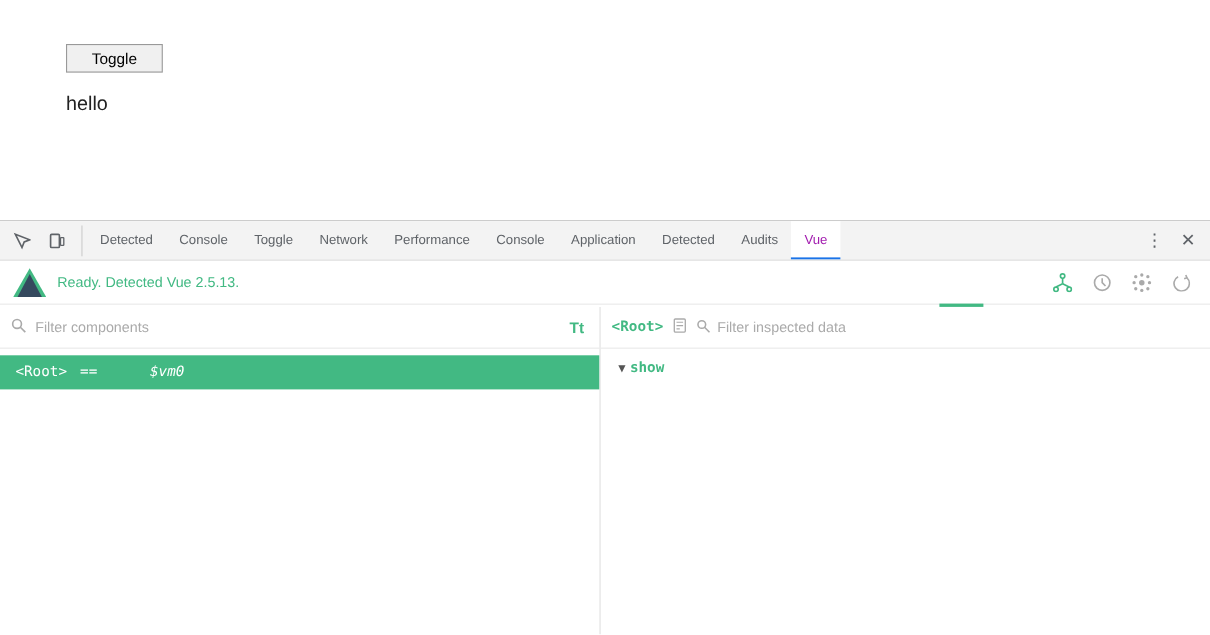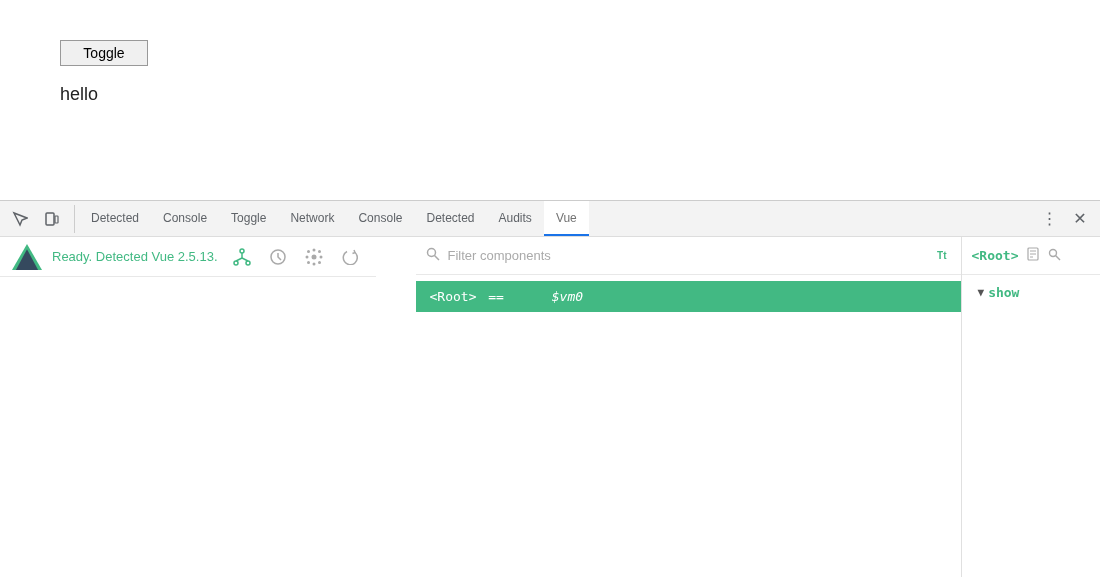--- a/index.html
+++ b/index.html
@@ -102,21 +102,21 @@
     .toolbar-right {
       margin-left: auto;
       display: flex;
       align-items: center;
       gap: 2px;
     }
 
     
     .vue-panel {
       display: flex;
-      flex-direction: row;
+      flex-direction: column;
       flex: 1;
       overflow: hidden;
     }
 
     
     .vue-header {
       display: flex;
       align-items: center;
       padding: 0 12px;
       height: 40px;
@@ -196,21 +196,21 @@
       background: transparent;
     }
 
     .filter-input::placeholder { color: #aaa; }
 
     .filter-tt-btn {
       background: none;
       border: none;
       cursor: pointer;
       color: #42b983;
-      font-size: 10px;
+      font-size: 14px;
       font-weight: bold;
       padding: 2px 4px;
     }
 
     .component-list {
       flex: 1;
       overflow-y: auto;
       padding: 6px 0;
     }
 
@@ -371,24 +371,26 @@
           <rect x="11" y="5" width="3" height="7" rx="0.5" stroke="#5f6368" stroke-width="1.2" fill="none"></rect>
         </svg>
       </button>
     </div>
 
     <div class="devtools-tabs">
       <div class="devtools-tab">Detected</div>
       <div class="devtools-tab">Console</div>
       <div class="devtools-tab">Toggle</div>
       <div class="devtools-tab">Network</div>
+      <div class="devtools-tab">Performance</div>
       <div class="devtools-tab">Console</div>
+      <div class="devtools-tab">Application</div>
       <div class="devtools-tab">Detected</div>
       <div class="devtools-tab">Audits</div>
-      <div class="devtools-tab vue-active" style="color:#737373; border-bottom:2px solid #1a73e8; font-weight:500;">Vue</div>
+      <div class="devtools-tab vue-active" style="color:#a21caf; border-bottom:2px solid #1a73e8; font-weight:500;">Vue</div>
     </div>
 
     <div class="toolbar-right">
       <button class="toolbar-icon-btn" title="More tools">
         <span style="font-size:16px; letter-spacing:1px; color:#5f6368;">⋮</span>
       </button>
       <button class="toolbar-icon-btn" title="Close DevTools">
         <span style="font-size:16px; color:#5f6368;">✕</span>
       </button>
     </div>
@@ -480,20 +482,21 @@
               <line x1="4" y1="10" x2="7" y2="10" stroke="#aaa" stroke-width="1"></line>
             </svg>
           </span>
           <div class="inspect-filter">
             <span class="inspect-filter-icon">
               <svg width="13" height="13" viewBox="0 0 13 13" fill="none">
                 <circle cx="5" cy="5" r="3.5" stroke="#aaa" stroke-width="1.4"></circle>
                 <line x1="7.5" y1="7.5" x2="12" y2="12" stroke="#aaa" stroke-width="1.4"></line>
               </svg>
             </span>
+            <input class="inspect-filter-input" type="text" placeholder="Filter inspected data" style="">
           </div>
         </div>
 
         <div class="data-tree">
           <div class="data-section">
             <div class="data-section-header">
               <span class="triangle">▼</span>
               <span class="data-key-section">show</span>
             </div>
           </div>

